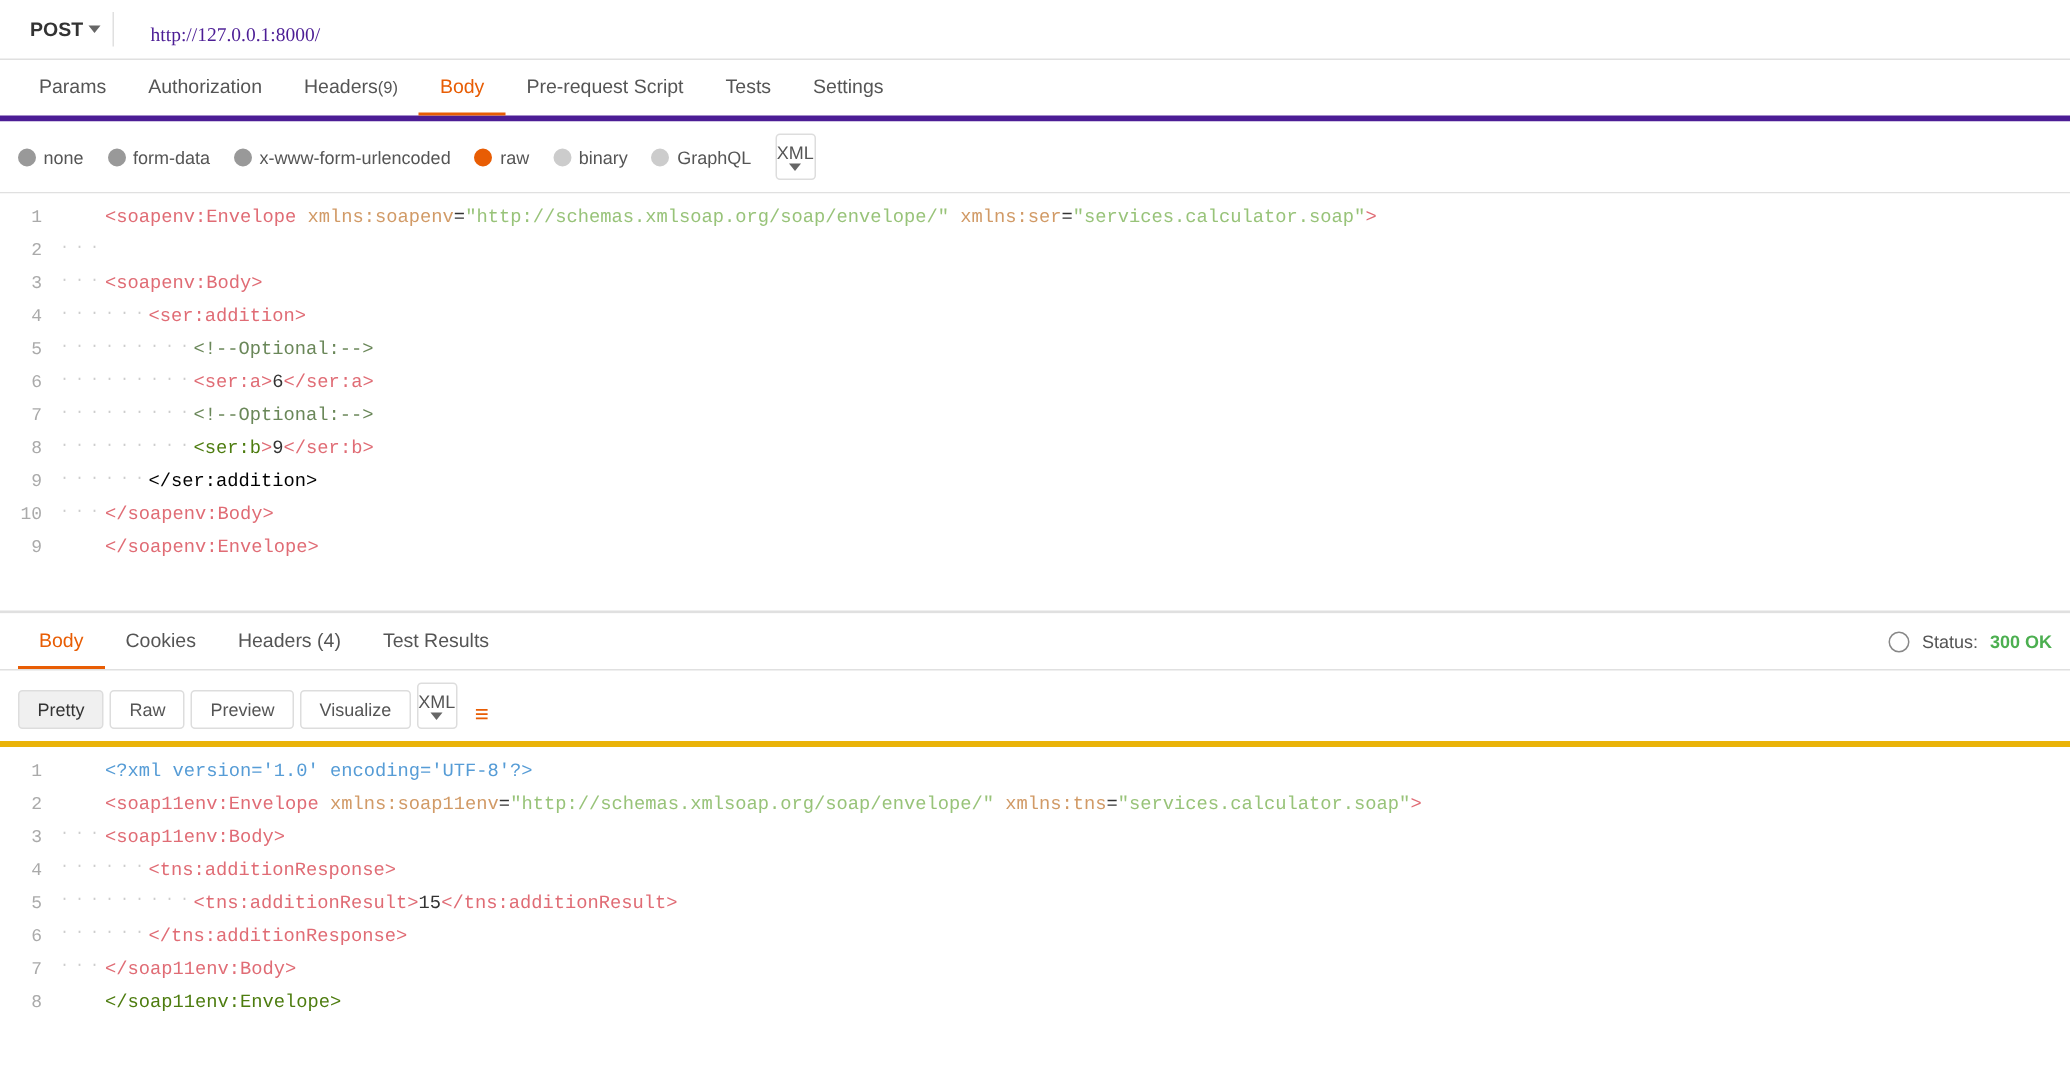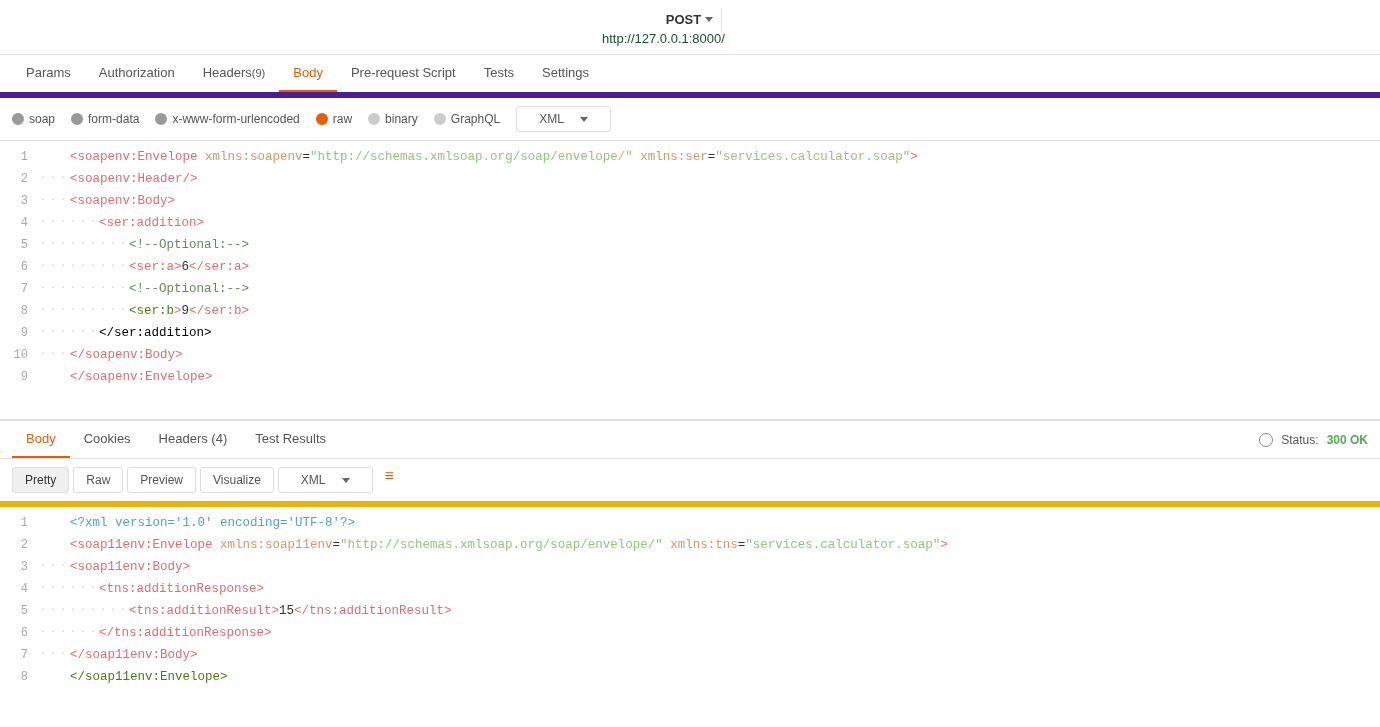--- a/index.html
+++ b/index.html
@@ -1,60 +1,60 @@
 <!DOCTYPE html>
 <html><head>
   <meta charset="utf-8">
   <style>
     * { margin: 0; padding: 0; box-sizing: border-box; }
     body { font-family: -apple-system, BlinkMacSystemFont, 'Segoe UI', sans-serif; font-size: 13px; background: #fff; color: #333; }
 
     
     .url-bar {
       display: flex;
-      align-items: center;
+      align-items: flex-end;
       padding: 8px 12px;
       border-bottom: 1px solid #e0e0e0;
       background: #fff;
-      gap: 0;
-      flex-direction: column;
+      gap: 24px;
     }
     .method-select {
       display: flex;
       align-items: center;
       gap: 4px;
       font-weight: 600;
       font-size: 13px;
       color: #333;
       cursor: pointer;
       padding: 4px 8px;
       border-right: 1px solid #e0e0e0;
     }
     .url-input {
       flex: 1;
       border: none;
       outline: none;
       font-size: 13px;
-      color: #14532d;
+      color: #4c1d95;
+      font-family: Liberation Serif, serif;
     }
     .chevron-down {
       display: inline-block;
       width: 0;
       height: 0;
       border-left: 4px solid transparent;
       border-right: 4px solid transparent;
       border-top: 5px solid #666;
     }
 
     
     .req-tabs {
       display: flex;
       align-items: flex-end;
       padding: 0 12px;
-      border-bottom: 6px solid #4c1d95;
+      border-bottom: 4px solid #4c1d95;
       background: #fff;
       gap: 0;
     }
     .tab-item {
       padding: 10px 14px;
       font-size: 13px;
       color: #555;
       cursor: pointer;
       border-bottom: 2px solid transparent;
       white-space: nowrap;
@@ -170,49 +170,50 @@
       align-items: center;
       gap: 8px;
       font-size: 12px;
       color: #555;
     }
     .status-200 { color: #4caf50; font-weight: 600; }
 
     
     .view-tabs {
       display: flex;
-      align-items: flex-start;
+      align-items: flex-end;
       padding: 8px 12px;
       gap: 4px;
-      border-bottom: 6px solid #eab308;
+      border-bottom: 4px solid #eab308;
     }
     .view-tab {
       padding: 5px 12px;
       font-size: 12px;
       border: 1px solid #ddd;
       border-radius: 3px;
       cursor: pointer;
       color: #555;
       background: #fff;
     }
     .view-tab.active {
       background: #f0f0f0;
       color: #333;
       font-weight: 500;
     }
     .xml-dropdown {
       display: flex;
       align-items: center;
-      gap: 16px;
-      padding: 5px 22px;
+      gap: 0;
+      padding: 5px 0;
       border: 1px solid #ddd;
       border-radius: 3px;
       font-size: 12px;
       cursor: pointer;
       color: #555;
+      flex-direction: column;
     }
     .wrap-icon {
       margin-left: 8px;
       font-size: 16px;
       cursor: pointer;
       color: #e85d04;
     }
 
     .response-code {
       font-family: 'Courier New', Courier, monospace;
@@ -248,21 +249,21 @@
   </div>
   <div class="tab-item active">Body</div>
   <div class="tab-item">Pre-request Script</div>
   <div class="tab-item">Tests</div>
   <div class="tab-item">Settings</div>
 </div>
 
 <div class="body-type-bar">
   <label class="radio-option">
     <span class="radio-circle selected-gray"></span>
-    <span>soap</span>
+    <span>none</span>
   </label>
   <label class="radio-option">
     <span class="radio-circle selected-gray"></span>
     <span>form-data</span>
   </label>
   <label class="radio-option">
     <span class="radio-circle selected-gray"></span>
     <span>x-www-form-urlencoded</span>
   </label>
   <label class="radio-option">
@@ -285,21 +286,20 @@
 
 <div class="code-editor" id="req-editor">
     <div class="code-line">
       <span class="line-num">1</span>
       <span class="line-dots"></span>
       <span class="line-content"><span style="color:#e06c75">&lt;soapenv:Envelope</span> <span style="color:#d19a66">xmlns:soapenv</span>=<span style="color:#98c379">"http://schemas.xmlsoap.org/soap/envelope/"</span> <span style="color:#d19a66">xmlns:ser</span>=<span style="color:#98c379">"services.calculator.soap"</span><span style="color:#e06c75">&gt;</span></span>
     </div>
     <div class="code-line">
       <span class="line-num">2</span>
       <span class="line-dots">· · ·</span>
-      <span class="line-content"><span style="color:#e06c75">&lt;soapenv:Header</span><span style="color:#e06c75">/&gt;</span></span>
     </div>
     <div class="code-line">
       <span class="line-num">3</span>
       <span class="line-dots">· · ·</span>
       <span class="line-content"><span style="color:#e06c75">&lt;soapenv:Body</span><span style="color:#e06c75">&gt;</span></span>
     </div>
     <div class="code-line">
       <span class="line-num">4</span>
       <span class="line-dots">· · · · · ·</span>
       <span class="line-content"><span style="color:#e06c75">&lt;ser:addition</span><span style="color:#e06c75">&gt;</span></span>

